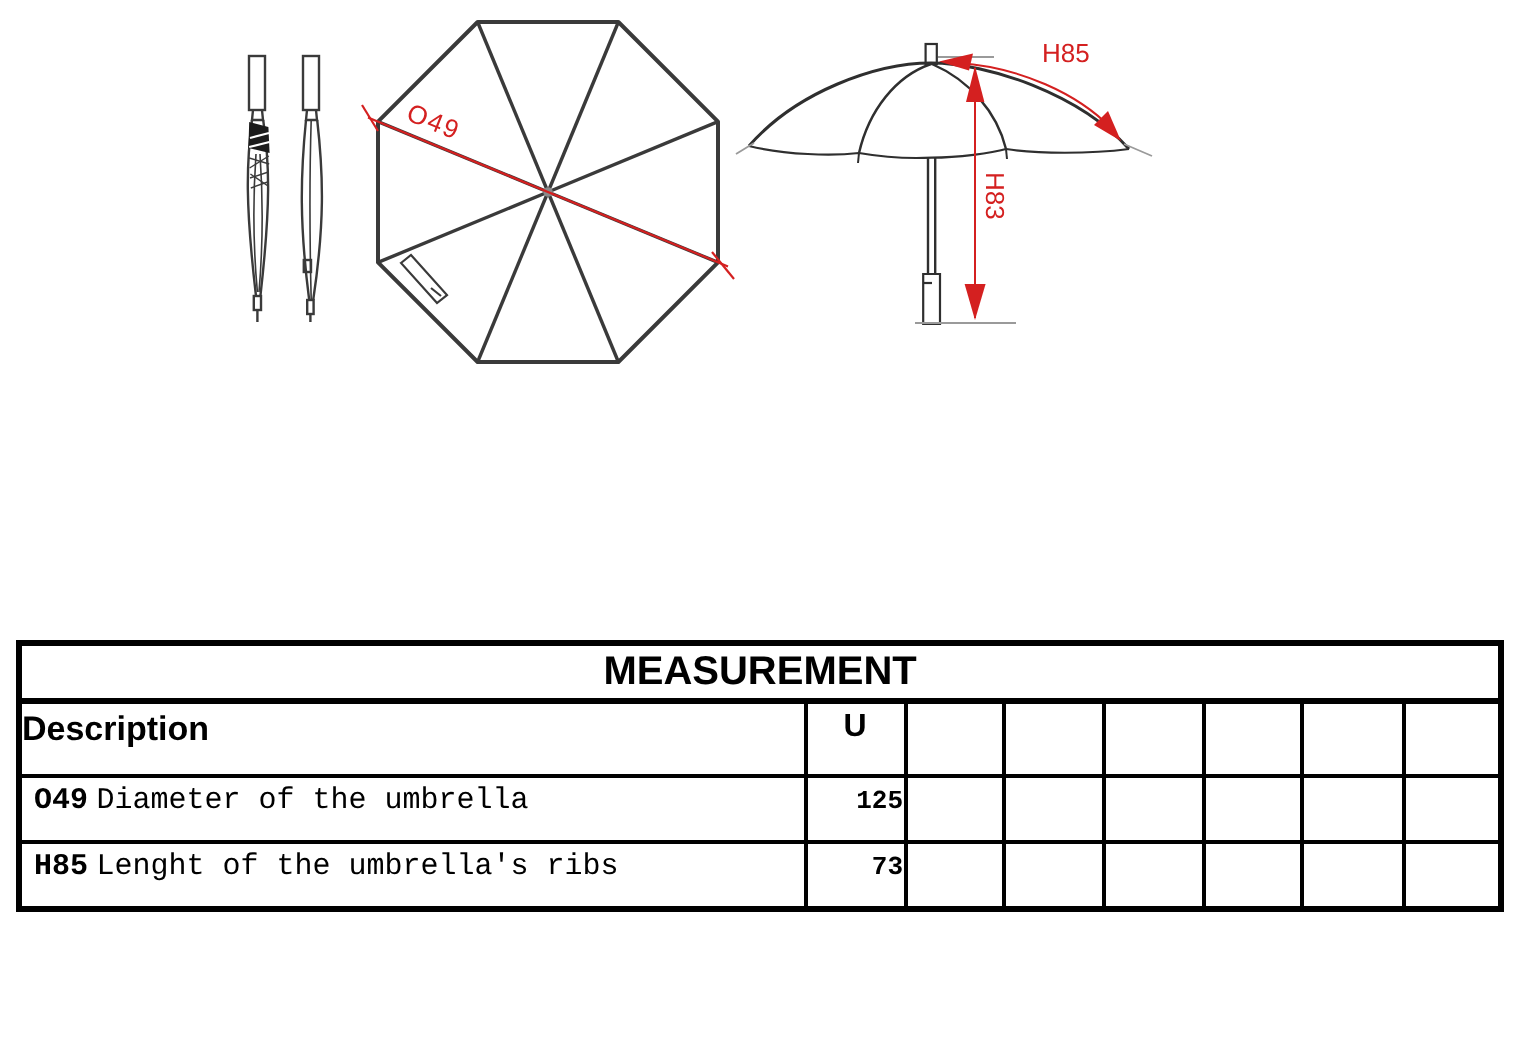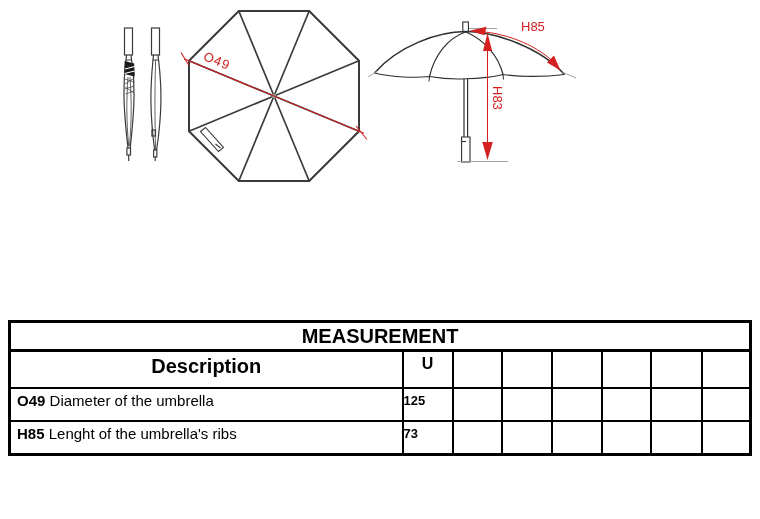--- a/index.html
+++ b/index.html
@@ -21,26 +21,26 @@
     border-collapse:collapse;table-layout:fixed;
     font-family:"Liberation Sans", sans-serif;color:#000;
   }
   #meas-table td{border:2px solid #000;padding:0;vertical-align:top;overflow:hidden;}
   #meas-table{border:3px solid #000;}
   #meas-table td.title{
     border-bottom:3px solid #000;text-align:center;
     font-weight:bold;font-size:20px;padding-top:2px;height:24px;margin-top:13px;
   }
   #meas-table tr.hdr td{height:32px;}
-  #meas-table td.dhead{text-align:center;font-weight:bold;font-size:20px;padding-top:3px;}
+  #meas-table td.dhead{font-weight:bold;font-size:17px;padding-top:3px;}
   #meas-table td.uhead{text-align:center;font-weight:bold;font-size:16px;padding-top:3px;}
-  #meas-table tr.datarow td{height:27px;}
+  #meas-table tr.datarow td{height:27px;font-family:Liberation Mono, monospace;}
   #meas-table td.desc{font-size:15px;padding:3px 4px 0 6px;white-space:nowrap;}
   #meas-table td.desc b{margin-right:0.28em;}
-  #meas-table td.val{text-align:left;font-weight:bold;font-size:13px;padding-top:4px;}
+  #meas-table td.val{text-align:right;font-weight:bold;font-size:13px;padding-top:4px;}
   td.e{background:#fff;}
 </style>
 </head>
 <body>
 
 <div id="screen">
 
   <svg width="760" height="315" viewBox="0 0 760 315" style="position:absolute;left:0;top:0;">
 
     <g stroke="#3a3a3a" fill="none" stroke-width="1.2">

